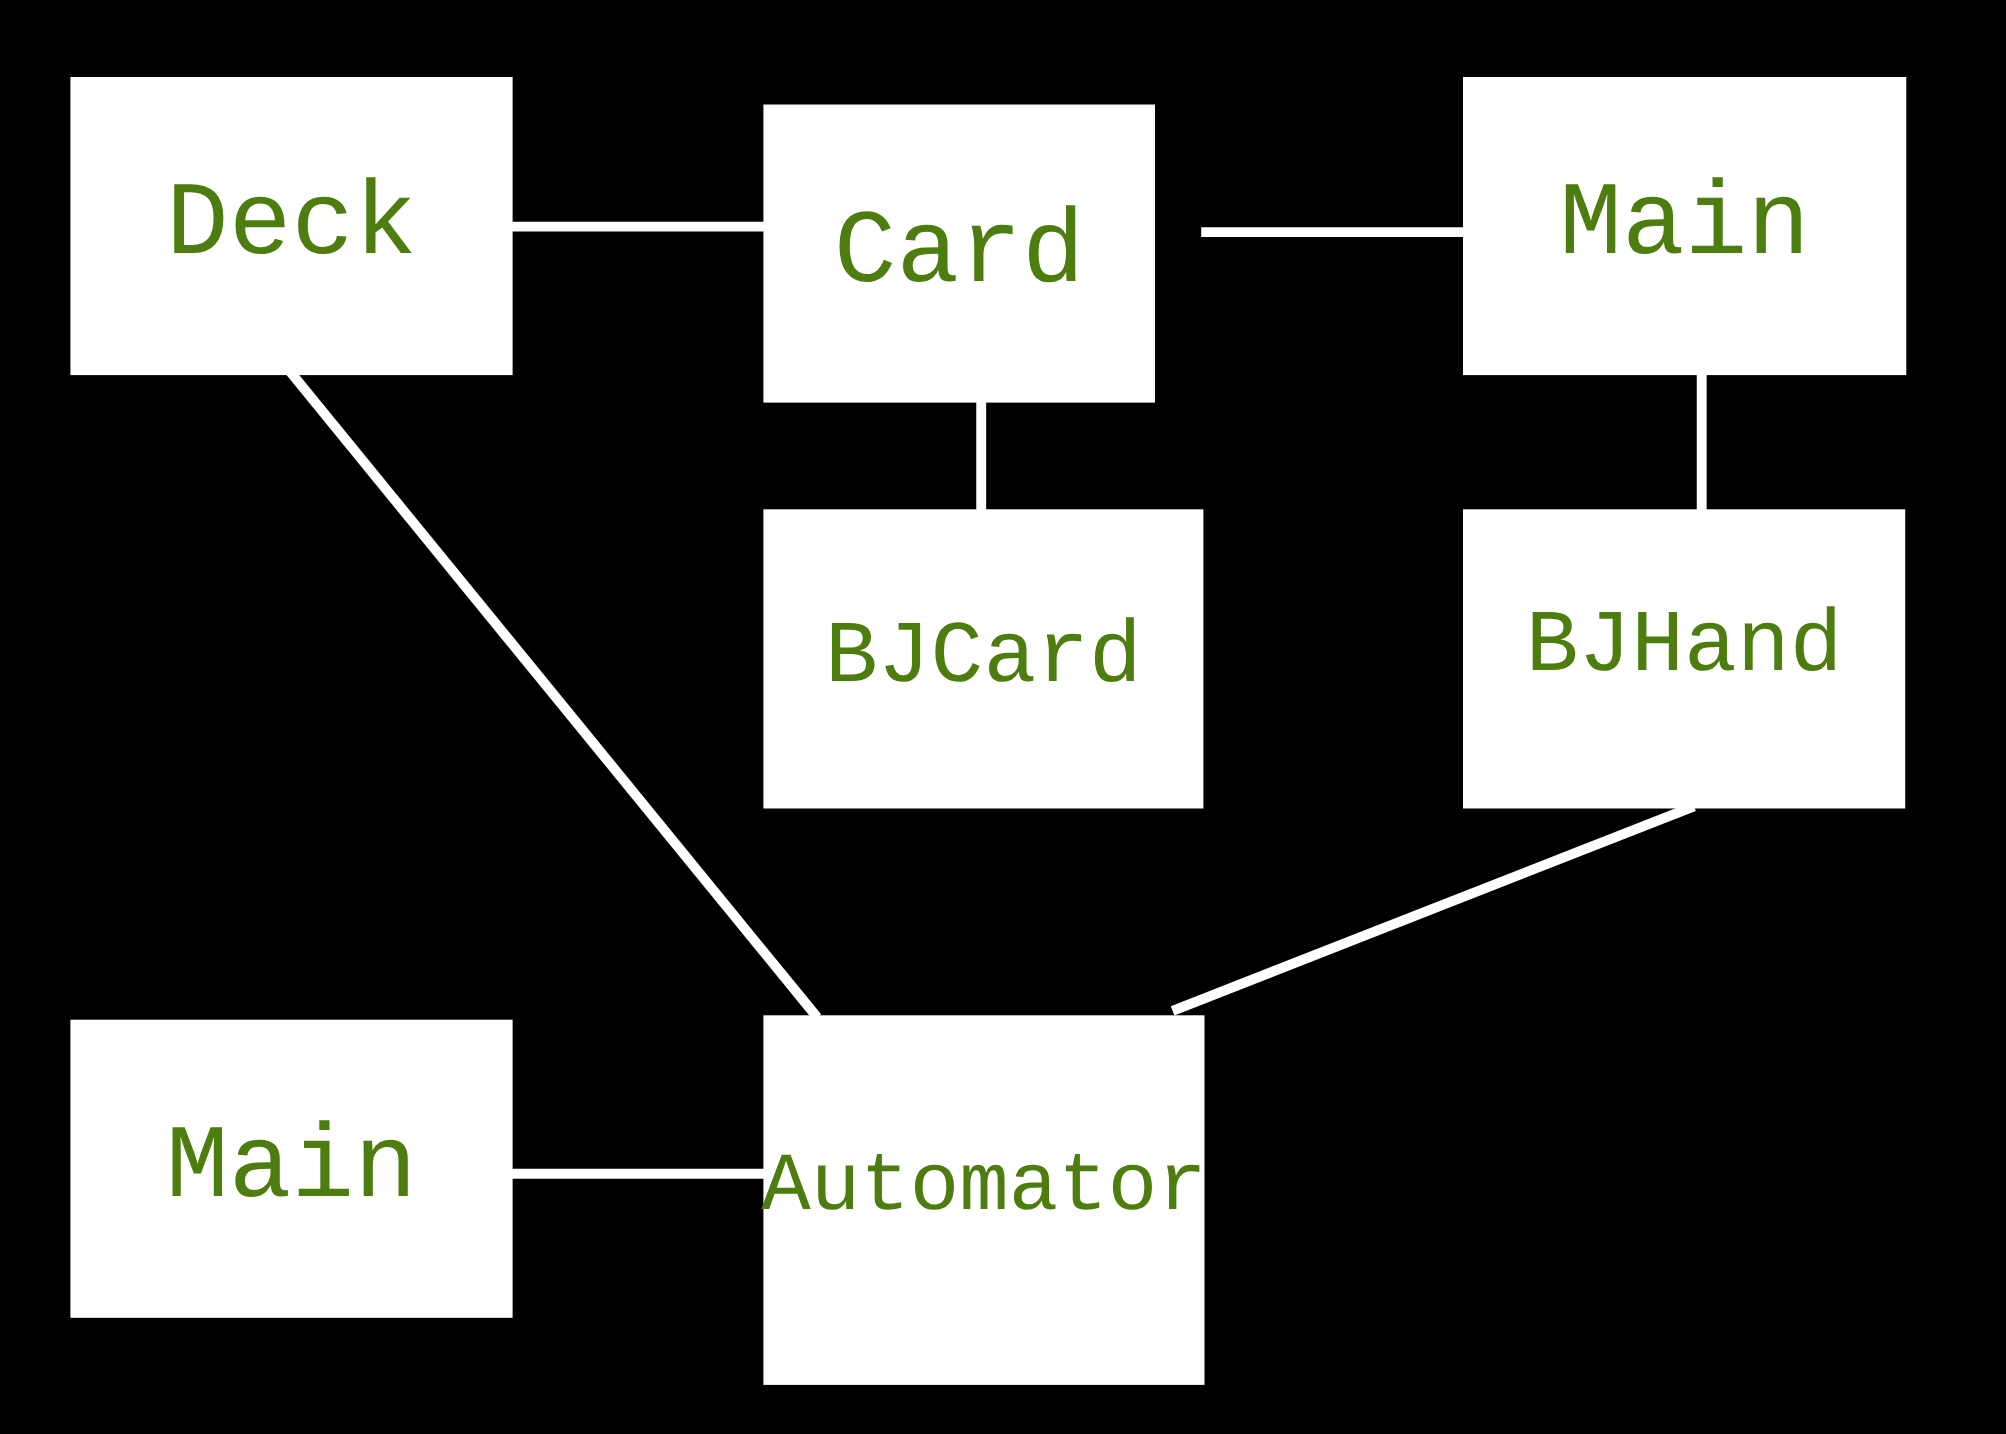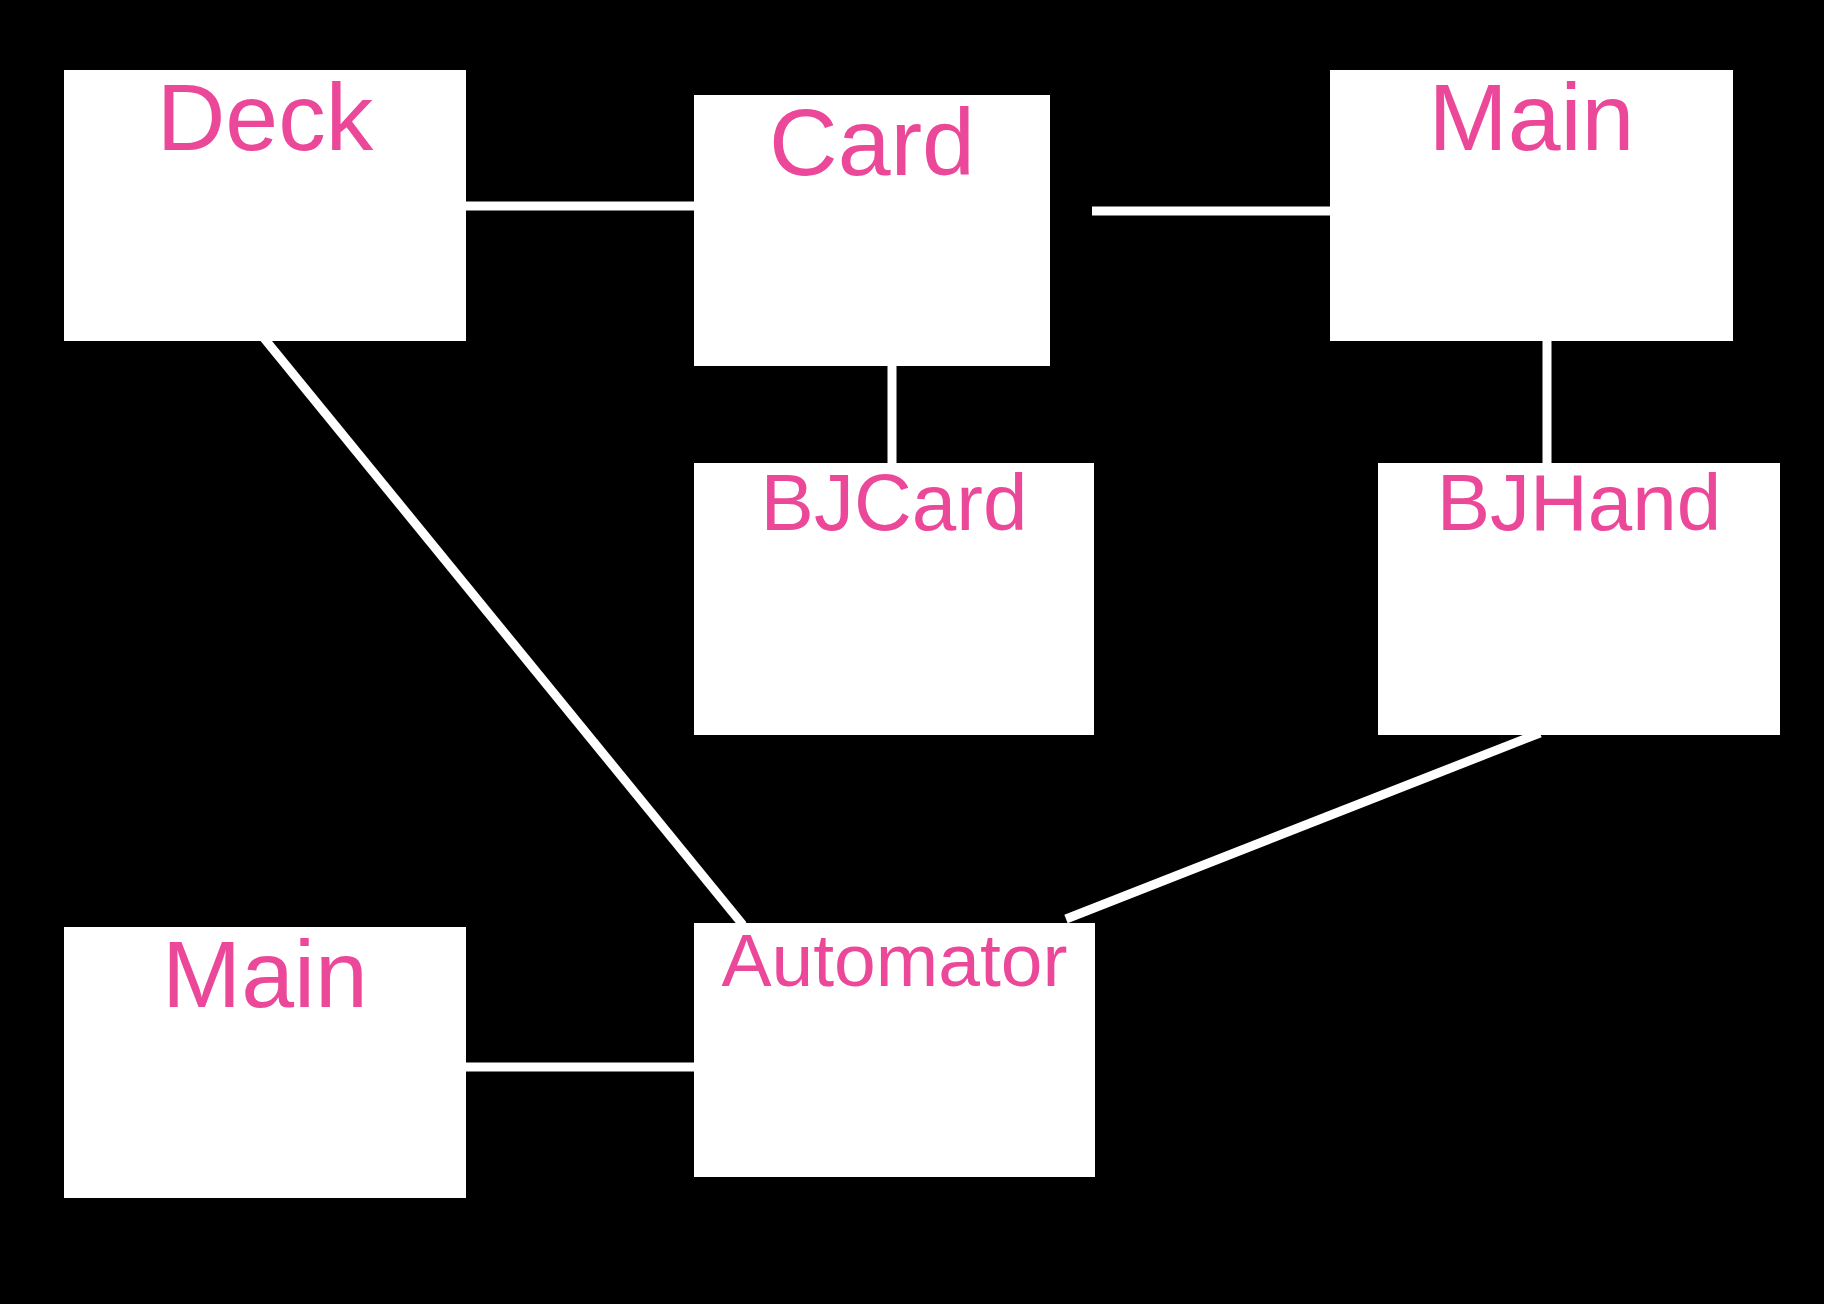--- a/index.html
+++ b/index.html
@@ -23,34 +23,35 @@
     height: 1304px;
     z-index: 1;
   }
   .edges-svg line {
     stroke: #ffffff;
     stroke-width: 9;
   }
   .node {
     position: absolute;
     background: #ffffff;
-    color: #ec4899;
+    color: #4d7c0f;
     display: flex;
-    align-items: flex-start;
+    align-items: center;
     justify-content: center;
     z-index: 2;
     line-height: 1;
+    font-family: Liberation Mono, monospace;
   }
   .node-deck      { left: 64px;   top: 70px;  width: 402px; height: 271px; font-size: 95px; }
   .node-card      { left: 694px;  top: 70px;  width: 356px; height: 271px; font-size: 95px; margin-top: 25px; }
   .node-hand      { left: 1330px; top: 70px;  width: 403px; height: 271px; font-size: 95px; }
   .node-bjcard    { left: 694px;  top: 463px; width: 400px; height: 272px; font-size: 80px; box-sizing: border-box; }
-  .node-bjhand    { left: 1378px; top: 463px; width: 402px; height: 272px; font-size: 80px; padding-bottom: 20px; box-sizing: border-box; }
+  .node-bjhand    { left: 1330px; top: 463px; width: 402px; height: 272px; font-size: 80px; padding-bottom: 20px; box-sizing: border-box; }
   .node-main      { left: 64px;   top: 927px; width: 402px; height: 271px; font-size: 95px; }
-  .node-automator { left: 694px;  top: 923px; width: 401px; height: 254px; font-size: 75px; padding-bottom: 24px; box-sizing: border-box; }
+  .node-automator { left: 694px;  top: 923px; width: 401px; height: 336px; font-size: 75px; padding-bottom: 24px; box-sizing: border-box; }
 </style>
 </head>
 <body>
 
 <div class="canvas">
 
   <svg class="edges-svg" viewBox="0 0 1824 1304">
     <line x1="464" y1="206" x2="696" y2="206"></line>
     <line x1="1092" y1="211" x2="1332" y2="211"></line>
     <line x1="892" y1="339" x2="892" y2="465"></line>

